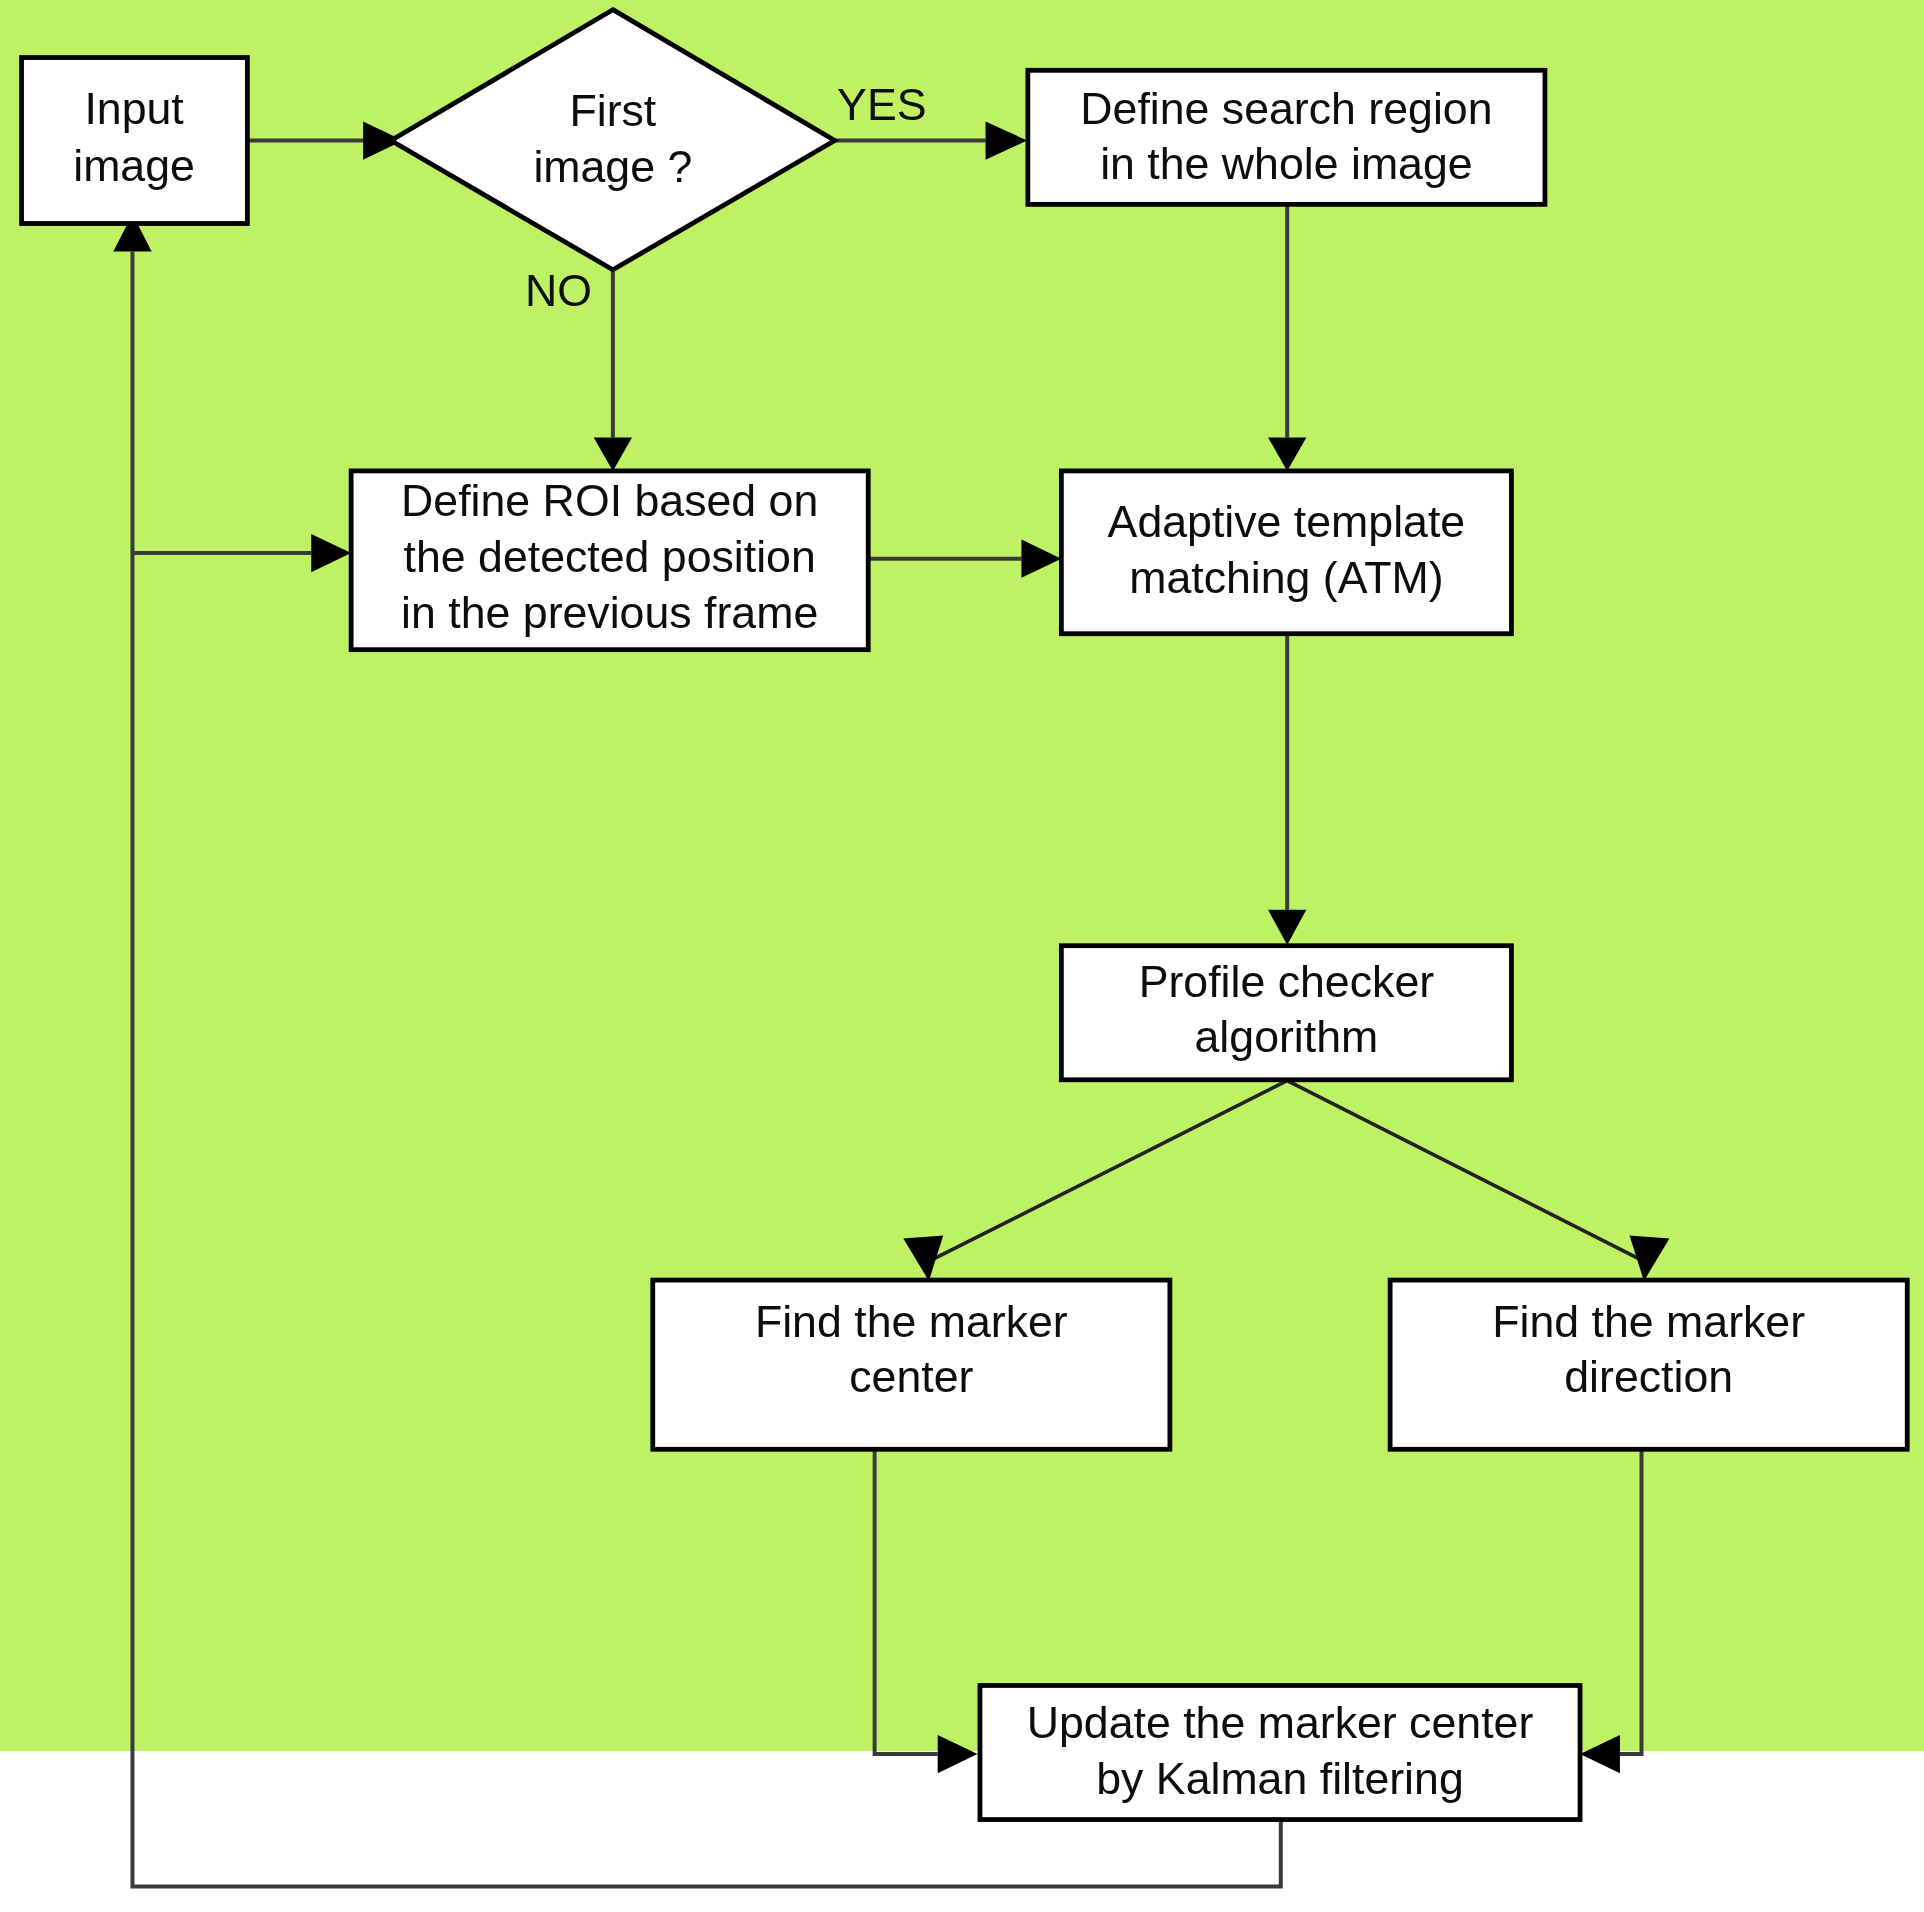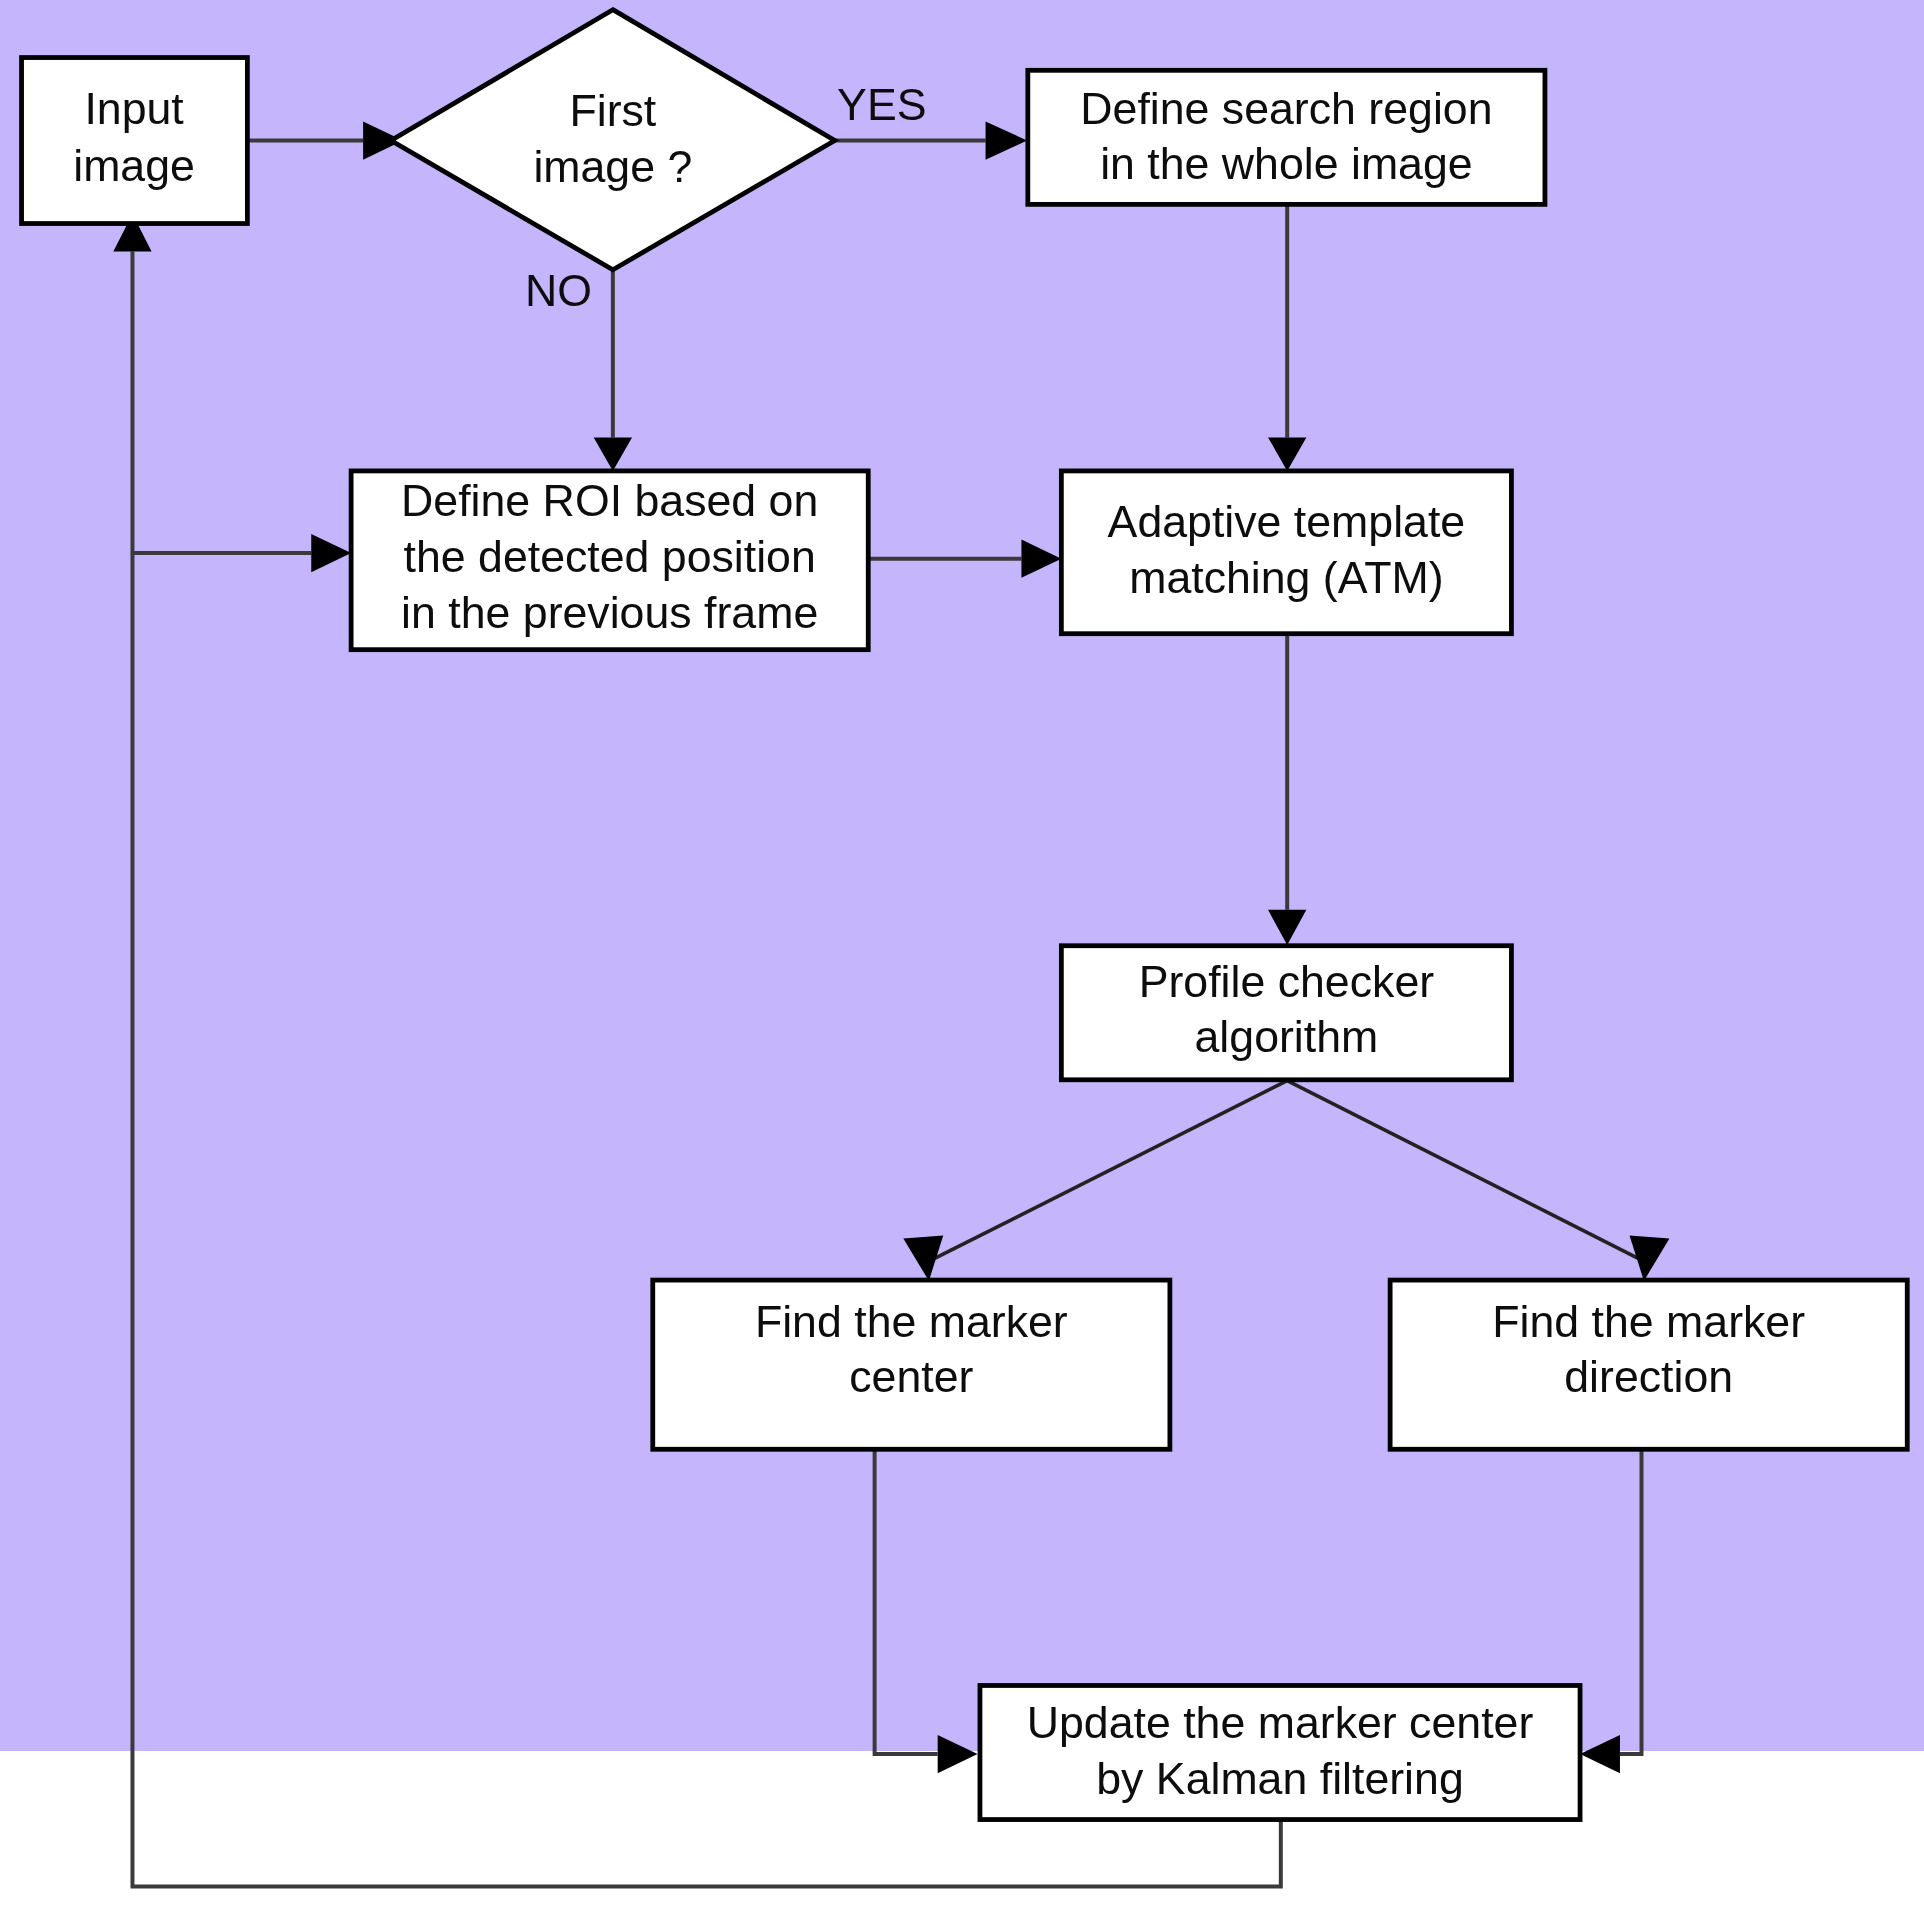--- a/index.html
+++ b/index.html
@@ -10,21 +10,21 @@
   body {
     width: 1924px;
     height: 1913px;
     overflow: hidden;
     font-family: "Liberation Sans", sans-serif;
   }
   #flowchart-root {
     position: relative;
     width: 1924px;
     height: 1751px;
-    background: #c4b5fd;
+    background: #bef264;
   }
   svg#flow-svg {
     position: absolute;
     top: 0;
     left: 0;
     width: 1924px;
     height: 1913px;
     display: block;
   }
   .node-box {

